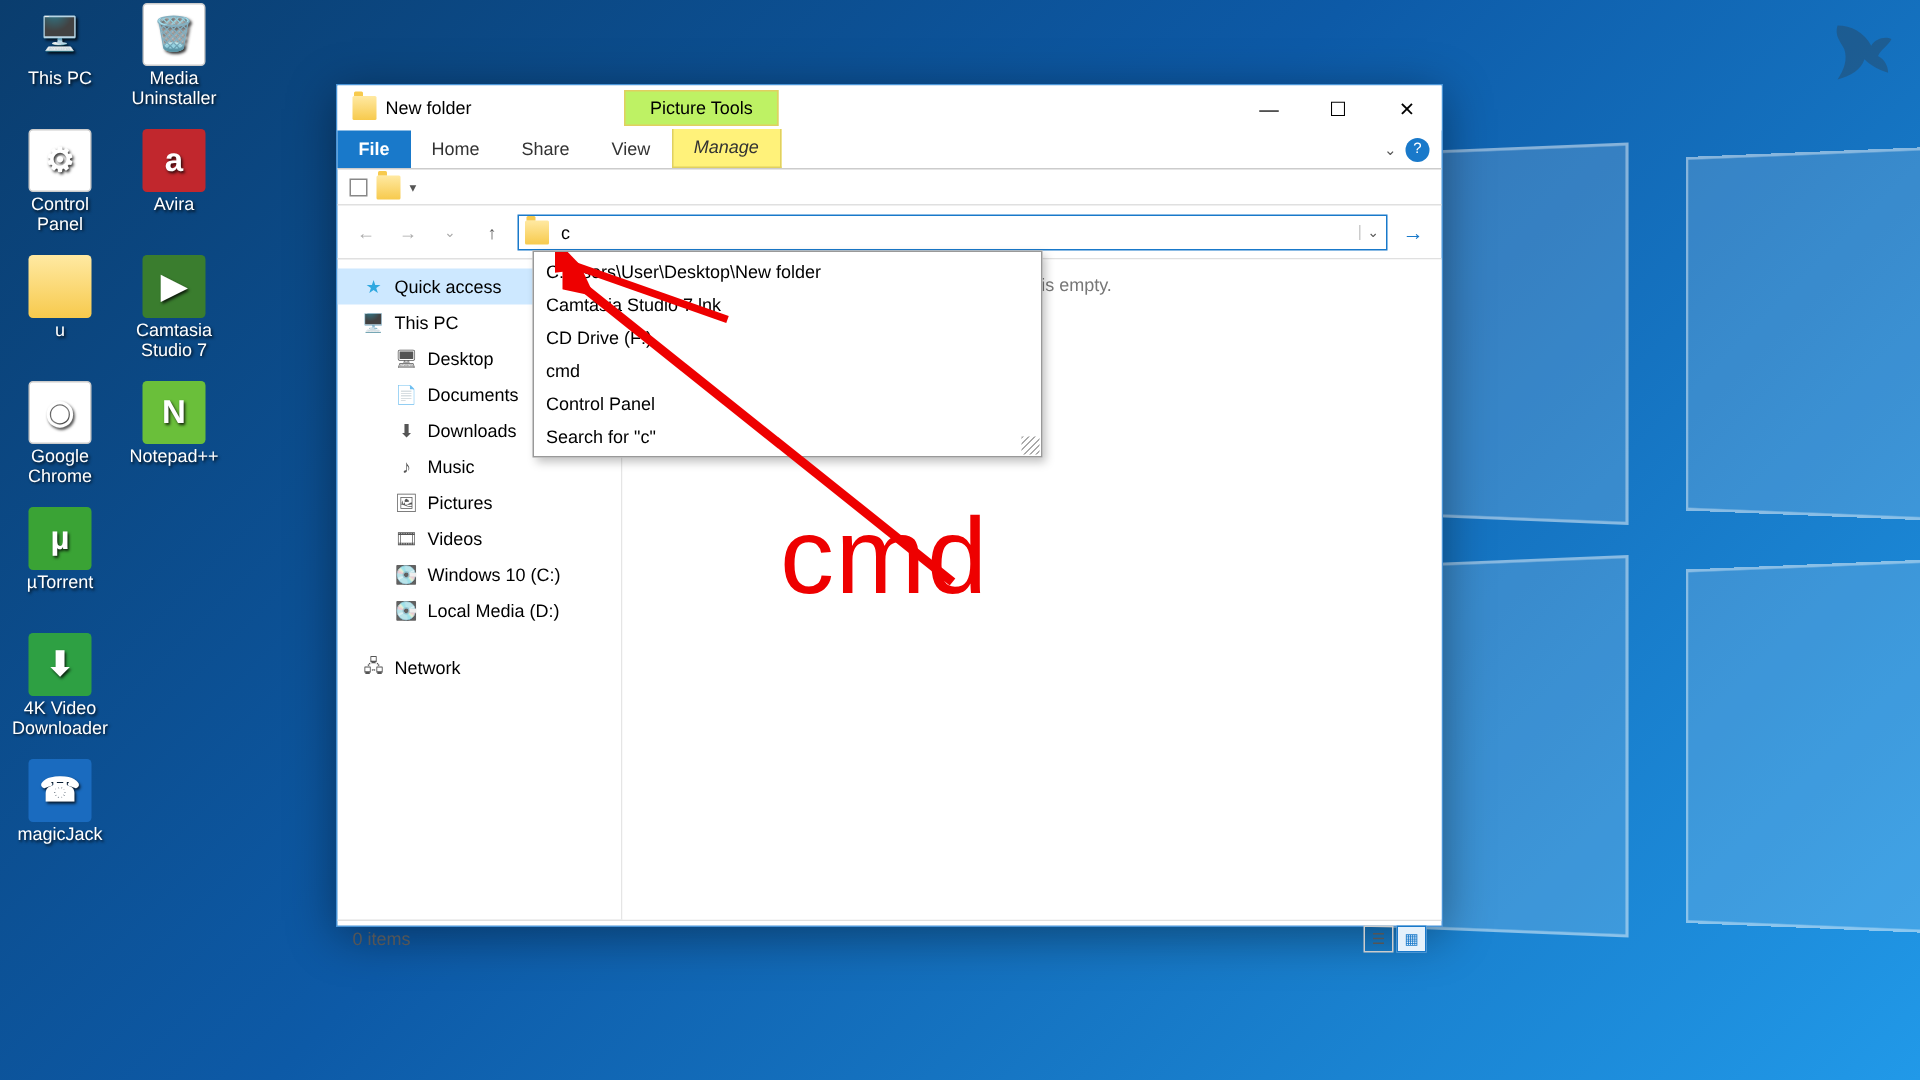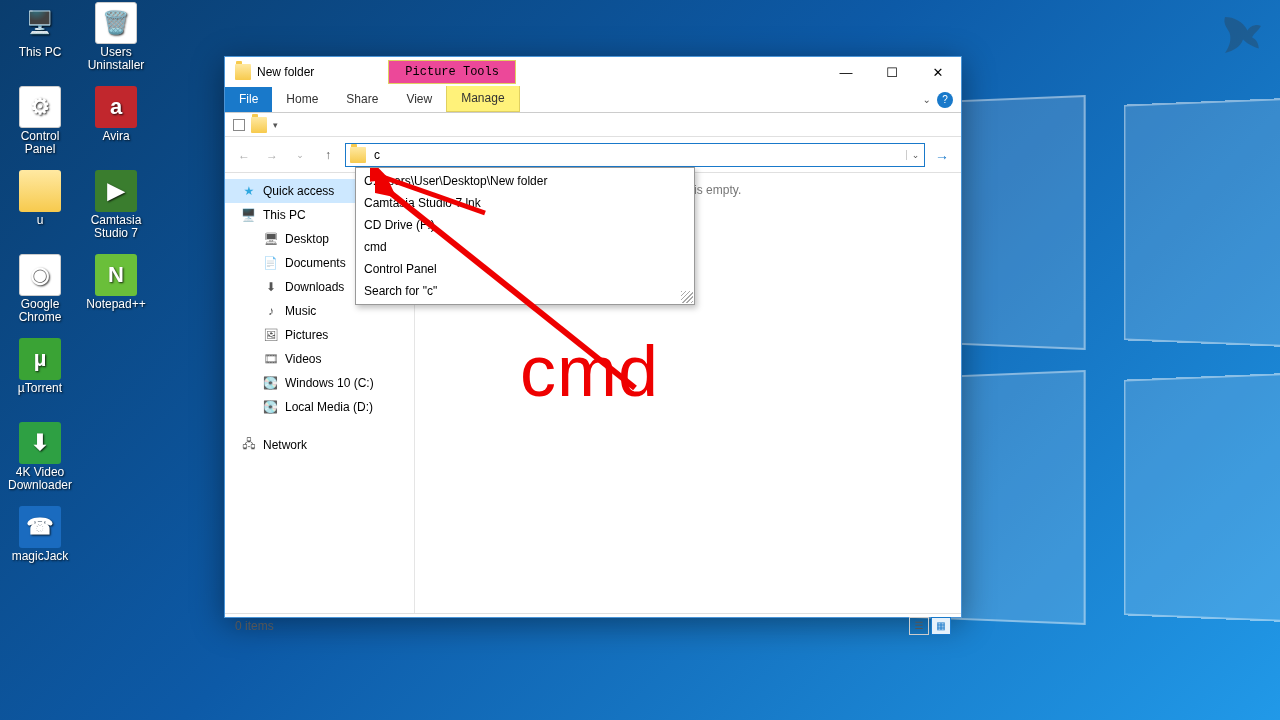--- a/index.html
+++ b/index.html
@@ -18,27 +18,27 @@
 .dicon .ibox{width:42px;height:42px;margin-bottom:2px;display:flex;align-items:center;justify-content:center;border-radius:3px;font-size:22px;}
 .dicon span.lbl{line-height:13px;word-break:break-word;}
 
 
 .win{position:absolute;left:224px;top:56px;width:738px;height:562px;background:#fff;border:1px solid #4a94d6;box-shadow:0 6px 30px rgba(0,0,0,.4);}
 
 .titlebar{height:30px;display:flex;align-items:center;background:#fff;border-bottom:0;}
 .titlebar .folder-ico{width:16px;height:16px;margin:0 6px 0 10px;}
 .titlebar .title{flex:0 0 auto;color:#000;}
 .titlebar .spacer{flex:1;}
-.titlebar .context-tab{background:#ec4899;border:1px solid #e0d060;padding:4px 16px;margin-left:74px;font-size:12px;font-family:Liberation Mono, monospace;}
+.titlebar .context-tab{background:#bef264;border:1px solid #e0d060;padding:4px 16px;margin-left:102px;font-size:12px;}
 .titlebar .wbtn{width:46px;height:30px;display:flex;align-items:center;justify-content:center;font-size:13px;color:#000;cursor:pointer;}
 
 .ribbon-tabs{height:26px;display:flex;align-items:stretch;border-bottom:1px solid #ccc;}
 .ribbon-tabs .tab{padding:5px 14px;cursor:pointer;color:#333;}
-.ribbon-tabs .tab.file{background:#1979ca;color:#fff;}
-.ribbon-tabs .tab.manage{background:#fff27a;border:1px solid #e0d060;border-top:none;margin-top:-1px;}
+.ribbon-tabs .tab.file{background:#1979ca;color:#fff;font-weight:bold;}
+.ribbon-tabs .tab.manage{background:#fff27a;border:1px solid #e0d060;border-top:none;margin-top:-1px;font-style:italic;}
 .ribbon-tabs .right{margin-left:auto;display:flex;align-items:center;gap:6px;padding-right:8px;}
 .ribbon-tabs .chev{color:#555;font-size:10px;}
 .ribbon-tabs .help{width:16px;height:16px;border-radius:50%;background:#1979ca;color:#fff;display:flex;align-items:center;justify-content:center;font-size:10px;}
 
 .qat{height:24px;border-bottom:1px solid #e0e0e0;display:flex;align-items:center;padding-left:8px;gap:6px;}
 .qat .chk{width:12px;height:12px;border:1px solid #888;}
 .qat .folder-ico{width:16px;height:16px;}
 .qat .drop{font-size:9px;color:#555;}
 
 .addrrow{height:36px;display:flex;align-items:center;padding:0 8px;gap:6px;border-bottom:1px solid #e0e0e0;}
@@ -111,21 +111,21 @@
     </svg>
 </div>
 
 <div class="desktop" id="desktop">
     <div class="dicon">
       <div class="ibox " style="color:#fff;font-weight:bold;">🖥️</div>
       <span class="lbl">This PC</span>
     </div>
     <div class="dicon">
       <div class="ibox bg-white" style="color:#fff;font-weight:bold;">🗑️</div>
-      <span class="lbl">Users Uninstaller</span>
+      <span class="lbl">Media Uninstaller</span>
     </div>
     <div class="dicon">
       <div class="ibox bg-white" style="color:#fff;font-weight:bold;">⚙</div>
       <span class="lbl">Control Panel</span>
     </div>
     <div class="dicon">
       <div class="ibox bg-red" style="color:#fff;font-weight:bold;">a</div>
       <span class="lbl">Avira</span>
     </div>
     <div class="dicon">

